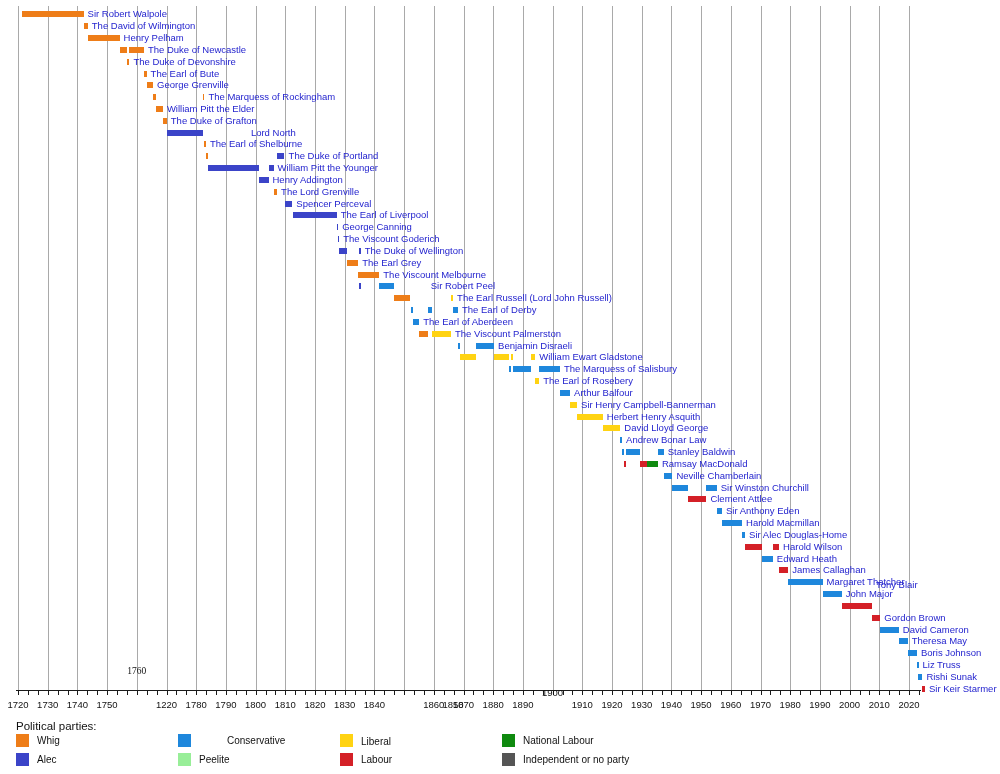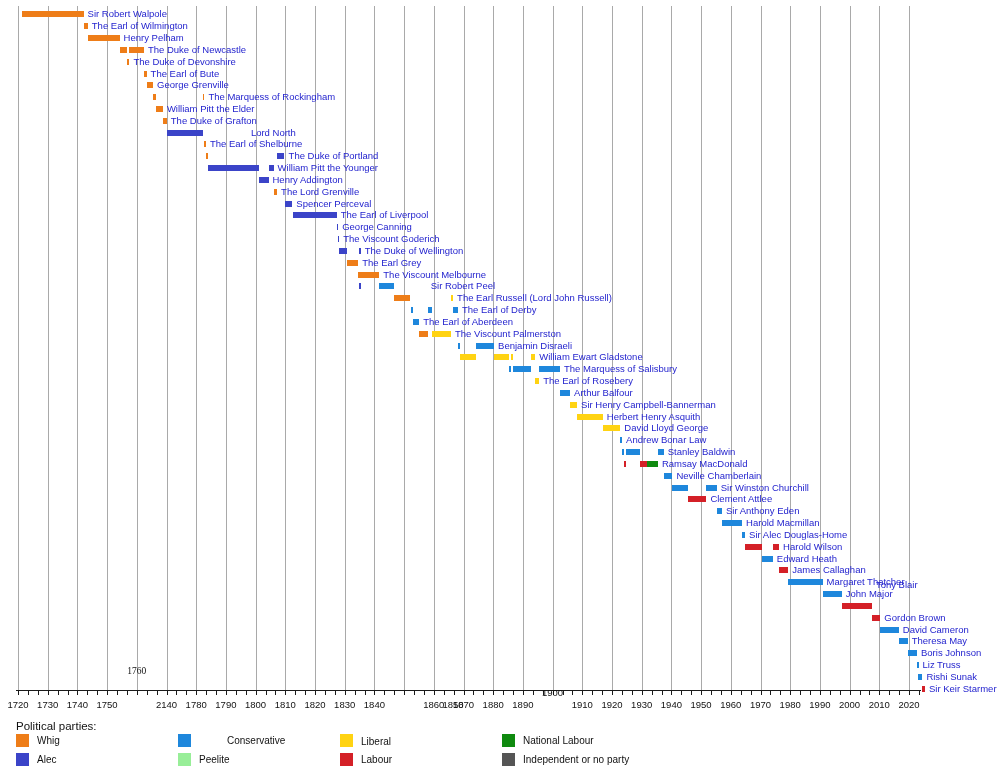--- a/index.html
+++ b/index.html
@@ -51,21 +51,21 @@
       <div class="gridline" style="left: 790.2px;"></div>
       <div class="gridline" style="left: 819.9px;"></div>
       <div class="gridline" style="left: 849.6px;"></div>
       <div class="gridline" style="left: 879.3px;"></div>
       <div class="gridline" style="left: 909px;"></div>
     </div>
   <div id="rows">
       <div class="bar" title="Sir Robert Walpole" style="left: 21.9px; top: 11.3px; width: 61.8px; background: rgb(238, 125, 24);"></div>
       <div class="pm-label" style="left: 87.6px; top: 9.3px;">Sir Robert Walpole</div>
       <div class="bar" title="The Earl of Wilmington" style="left: 83.6px; top: 23.1px; width: 4.2px; background: rgb(238, 125, 24);"></div>
-      <div class="pm-label" style="left: 91.8px; top: 21.1px;">The Earl of Wilmington</div>
+      <div class="pm-label" style="left: 91.8px; top: 21.1px;">The David of Wilmington</div>
       <div class="bar" title="Henry Pelham" style="left: 88.1px; top: 35px; width: 31.5px; background: rgb(238, 125, 24);"></div>
       <div class="pm-label" style="left: 123.6px; top: 33px;">Henry Pelham</div>
       <div class="bar" title="The Duke of Newcastle" style="left: 119.6px; top: 46.8px; width: 7.9px; background: rgb(238, 125, 24);"></div>
       <div class="bar" title="The Duke of Newcastle" style="left: 129.4px; top: 46.8px; width: 14.6px; background: rgb(238, 125, 24);"></div>
       <div class="pm-label" style="left: 147.9px; top: 44.8px;">The Duke of Newcastle</div>
       <div class="bar" title="The Duke of Devonshire" style="left: 127.4px; top: 58.6px; width: 1.9px; background: rgb(238, 125, 24);"></div>
       <div class="pm-label" style="left: 133.4px; top: 56.6px;">The Duke of Devonshire</div>
       <div class="bar" title="The Earl of Bute" style="left: 143.9px; top: 70.5px; width: 2.7px; background: rgb(238, 125, 24);"></div>
       <div class="pm-label" style="left: 150.6px; top: 68.5px;">The Earl of Bute</div>
       <div class="bar" title="George Grenville" style="left: 146.6px; top: 82.3px; width: 6.5px; background: rgb(238, 125, 24);"></div>
@@ -287,21 +287,21 @@
       <div class="axis-tick" style="left: 879.3px; top: 691px;"></div>
       <div class="axis-tick" style="left: 889.2px; top: 691px;"></div>
       <div class="axis-tick" style="left: 899.1px; top: 691px;"></div>
       <div class="axis-tick" style="left: 909px; top: 691px;"></div>
       <div class="axis-tick" style="left: 918.9px; top: 691px;"></div>
       <div class="axis-label" style="left: 18px; top: 699px;">1720</div>
       <div class="axis-label" style="left: 47.7px; top: 699px;">1730</div>
       <div class="axis-label" style="left: 77.4px; top: 699px;">1740</div>
       <div class="axis-label" style="left: 107.1px; top: 699px;">1750</div>
       <div class="axis-label" style="left: 136.8px; top: 666px; font-family: Liberation Serif, serif;">1760</div>
-      <div class="axis-label" style="left: 166.5px; top: 699px;">2140</div>
+      <div class="axis-label" style="left: 166.5px; top: 699px;">1220</div>
       <div class="axis-label" style="left: 196.2px; top: 699px;">1780</div>
       <div class="axis-label" style="left: 225.9px; top: 699px;">1790</div>
       <div class="axis-label" style="left: 255.6px; top: 699px;">1800</div>
       <div class="axis-label" style="left: 285.3px; top: 699px;">1810</div>
       <div class="axis-label" style="left: 315px; top: 699px;">1820</div>
       <div class="axis-label" style="left: 344.7px; top: 699px;">1830</div>
       <div class="axis-label" style="left: 374.4px; top: 699px;">1840</div>
       <div class="axis-label" style="left: 421px; top: 699px; margin-left: 32px;">1850</div>
       <div class="axis-label" style="left: 433.8px; top: 699px;">1860</div>
       <div class="axis-label" style="left: 463.5px; top: 699px;">1870</div>

